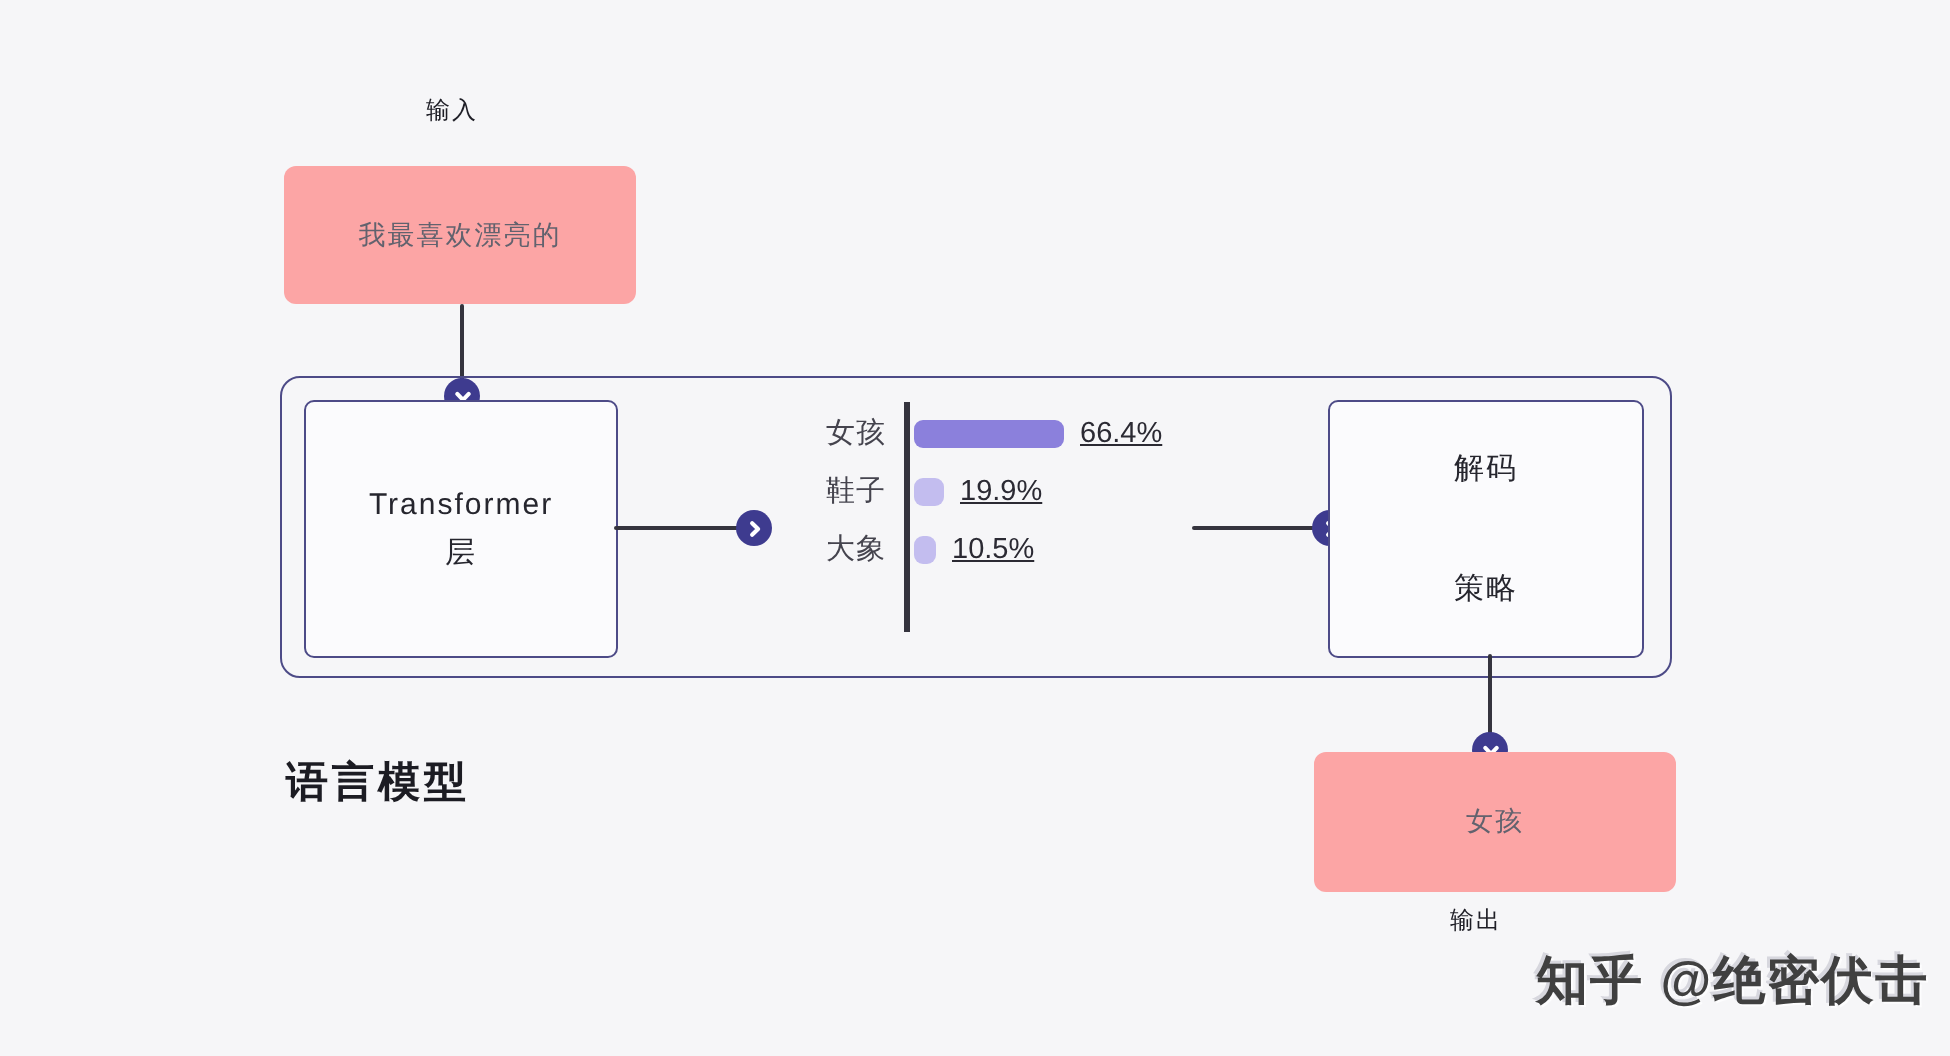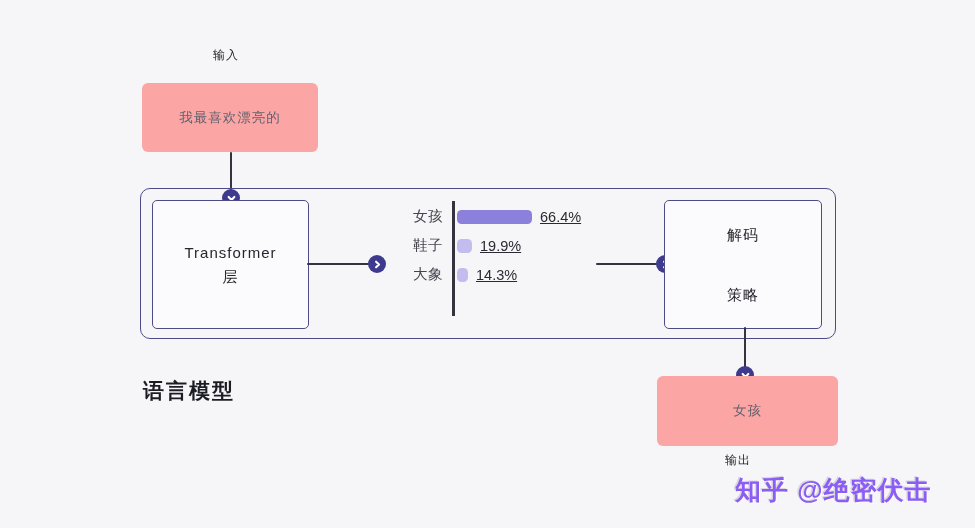--- a/index.html
+++ b/index.html
@@ -70,23 +70,23 @@
     background:#35343e;
   }
   #chart-rows { position:absolute; left:401px; top:202px; display:flex; flex-direction:column; }
   .chart-row  { height:29px; display:flex; align-items:center; }
   .chart-label{ width:42px; text-align:right; font-size:14.5px; color:#45444e; letter-spacing:0.5px; }
   .chart-bar  { height:14px; border-radius:4.5px; margin-left:14px; flex:none; }
   .chart-pct  { margin-left:8px; font-size:14.5px; color:#2b2a33;text-decoration:underline; }
 
   
   #watermark {
-    position:absolute; left:735px; top:473px;
+    position:absolute; left:768px; top:473px;
     font-size:26px; font-weight:600; letter-spacing:1px;
-    color:#8b5cf6;
+    color:#404040;
     text-shadow:-1.5px -1.5px 0 #d7d7de, 1px 1px 0 #fdfdfe;
   }
 </style>
 </head>
 <body>
 
 <div class="canvas">
 
   <div class="section-label" id="input-label">输入</div>
   <div class="io-box" id="input-box">
@@ -125,21 +125,21 @@
 
   <div class="chart-row">
     <span class="chart-label">鞋子</span>
     <span class="chart-bar" title="19.9%" style="width: 15px; background: rgb(195, 189, 239);"></span>
     <span class="chart-pct">19.9%</span>
   </div>
 
   <div class="chart-row">
     <span class="chart-label">大象</span>
     <span class="chart-bar" title="10.5%" style="width: 11px; background: rgb(195, 189, 239);"></span>
-    <span class="chart-pct">14.3%</span>
+    <span class="chart-pct">10.5%</span>
   </div>
 
 </div>
 
   <div class="connector h" id="conn-chart-d"></div>
   <div class="node-circle" id="node-chart-d">
     <svg width="11" height="11" viewBox="0 0 10 10" aria-hidden="true">
       <polyline points="3.7,2.4 6.4,5 3.7,7.6" fill="none" stroke="#ffffff" stroke-width="1.9" stroke-linecap="round" stroke-linejoin="round"></polyline>
     </svg>
   </div>

